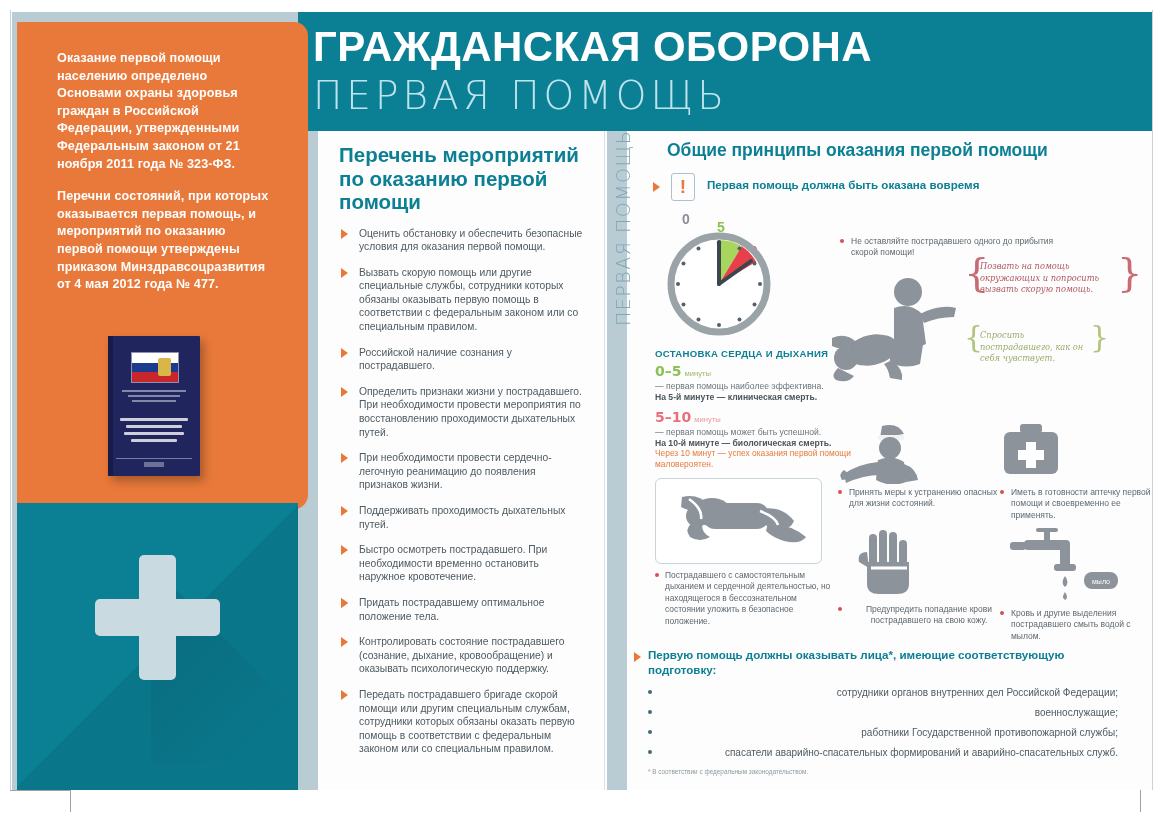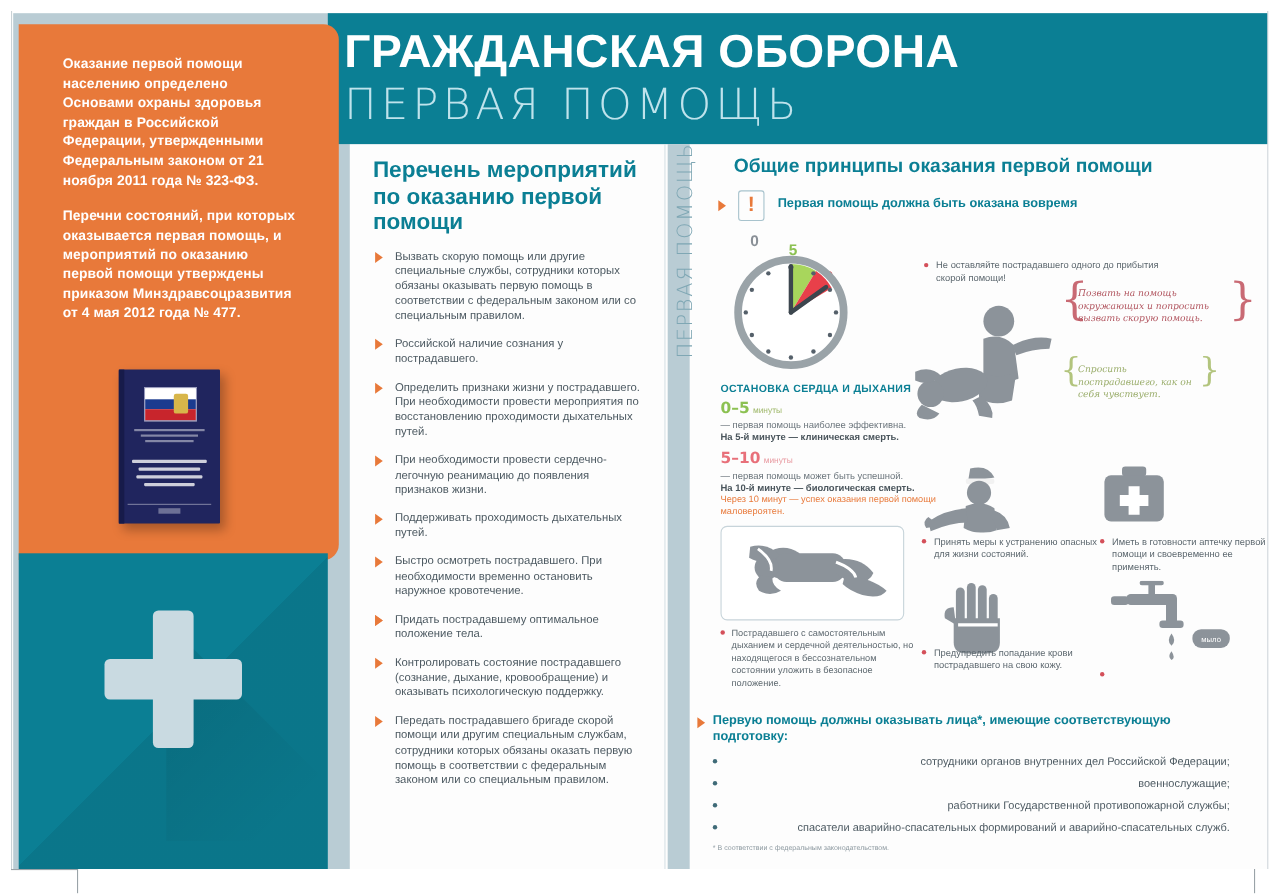--- a/index.html
+++ b/index.html
@@ -167,20 +167,21 @@
     <div class="shade"></div>
   </div>
   <div class="plus-wrap">
     <div class="plus-shadow"></div>
     <div class="plus-v"></div>
     <div class="plus-h"></div>
   </div>
 
   <div class="col-left">
     <h2>Перечень мероприятий по оказанию первой помощи</h2>
+    <div class="li"><span class="arw"></span><span>Оценить обстановку и обеспечить безопасные условия для оказания первой помощи.</span></div>
     <div class="li"><span class="arw"></span><span>Вызвать скорую помощь или другие специальные службы, сотрудники которых обязаны оказывать первую помощь в соответствии с федеральным законом или со специальным правилом.</span></div>
     <div class="li"><span class="arw"></span><span>Российской наличие сознания у пострадавшего.</span></div>
     <div class="li"><span class="arw"></span><span>Определить признаки жизни у пострадавшего. При необходимости провести мероприятия по восстановлению проходимости дыхательных путей.</span></div>
     <div class="li"><span class="arw"></span><span>При необходимости провести сердечно-легочную реанимацию до появления признаков жизни.</span></div>
     <div class="li"><span class="arw"></span><span>Поддерживать проходимость дыхательных путей.</span></div>
     <div class="li"><span class="arw"></span><span>Быстро осмотреть пострадавшего. При необходимости временно остановить наружное кровотечение.</span></div>
     <div class="li"><span class="arw"></span></div>
     <div class="li"><span class="arw"></span><span>Придать пострадавшему оптимальное положение тела.</span></div>
     <div class="li"><span class="arw"></span><span>Контролировать состояние пострадавшего (сознание, дыхание, кровообращение) и оказывать психологическую поддержку.</span></div>
     <div class="li"><span class="arw"></span><span>Передать пострадавшего бригаде скорой помощи или другим специальным службам, сотрудники которых обязаны оказать первую помощь в соответствии с федеральным законом или со специальным правилом.</span></div>
@@ -328,21 +329,21 @@
         <rect x="14" y="6" width="8" height="34" rx="4"></rect>
         <rect x="24" y="2" width="8" height="38" rx="4"></rect>
         <rect x="34" y="4" width="8" height="36" rx="4"></rect>
         <rect x="44" y="12" width="8" height="30" rx="4"></rect>
         <path d="M4 34 q-2 -10 8 -10 l2 16 z"></path>
         <path d="M12 34 h42 v22 q0 10 -12 10 h-18 q-12 0 -12 -10 z"></path>
       </g>
       <path d="M16 40 h36" stroke="#ffffff" stroke-width="3" fill="none"></path>
     </svg>
   </div>
-  <div class="note" style="left:838px;top:588px;width:160px;">
+  <div class="note" style="left:838px;top:604px;width:160px;text-align:center;">
     <span class="bullet-red"></span>
     <span>Предупредить попадание крови пострадавшего на свою кожу.</span>
   </div>
 
   <div class="figure" style="left:1010px;top:528px;">
     <svg width="110" height="72" viewBox="0 0 110 72">
       <g fill="#8c939a">
         <rect x="26" y="0" width="22" height="4" rx="2"></rect>
         <rect x="34" y="2" width="6" height="10"></rect>
         <rect x="14" y="12" width="46" height="10" rx="4"></rect>
@@ -351,20 +352,21 @@
         <rect x="0" y="14" width="16" height="8" rx="3"></rect>
         <path d="M55 48 q5 7 0 11 q-5 -4 0 -11z"></path>
         <path d="M55 64 q4 6 0 8 q-4 -3 0 -8z"></path>
         <rect x="74" y="44" width="34" height="17" rx="8"></rect>
       </g>
       <text x="91" y="55.5" font-family="Liberation Sans, sans-serif" font-size="7" fill="#ffffff" text-anchor="middle">мыло</text>
     </svg>
   </div>
   <div class="note" style="left:1000px;top:608px;width:150px;">
     <span class="bullet-red"></span>
+    <span>Кровь и другие выделения пострадавшего смыть водой с мылом.</span>
   </div>
 
   <div class="bottom">
     <span class="bt-arw"></span>
     <h3>Первую помощь должны оказывать лица*, имеющие соответствующую подготовку:</h3>
     <ul>
       <li><span class="bl"></span><span>сотрудники органов внутренних дел Российской Федерации;</span></li>
       <li><span class="bl"></span><span>военнослужащие;</span></li>
       <li><span class="bl"></span><span>работники Государственной противопожарной службы;</span></li>
       <li><span class="bl"></span><span>спасатели аварийно-спасательных формирований и аварийно-спасательных служб.</span></li>

